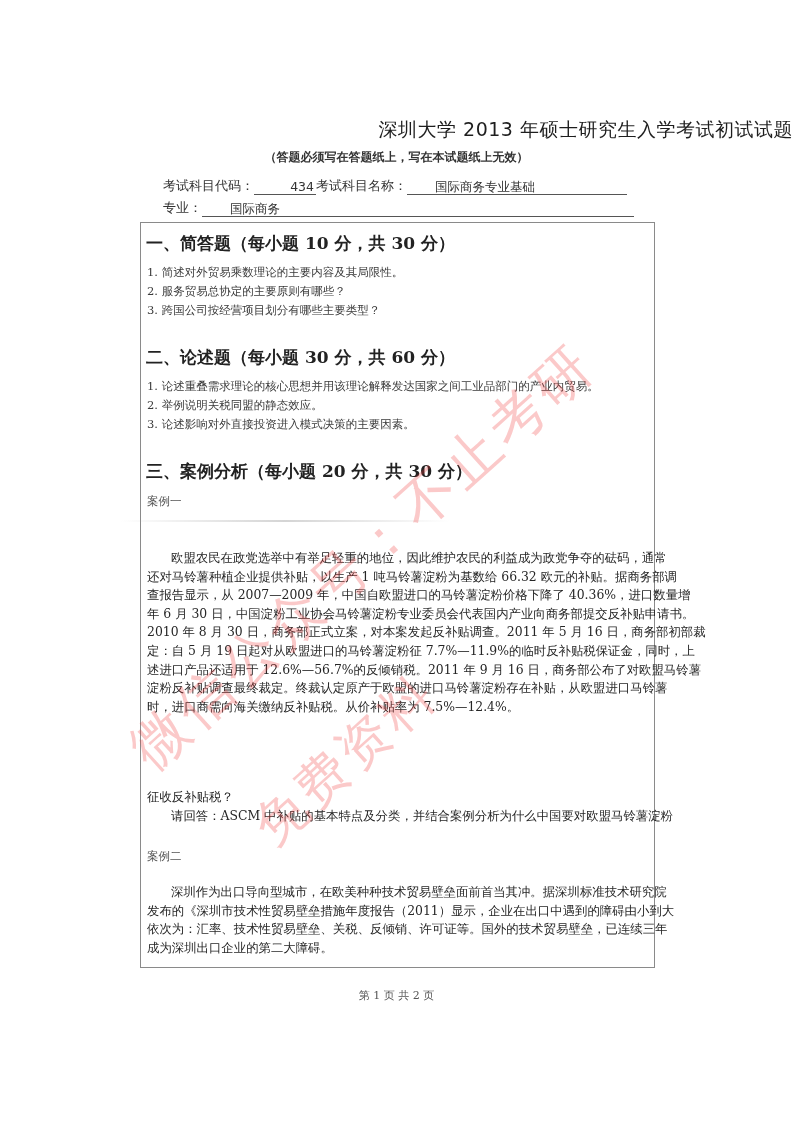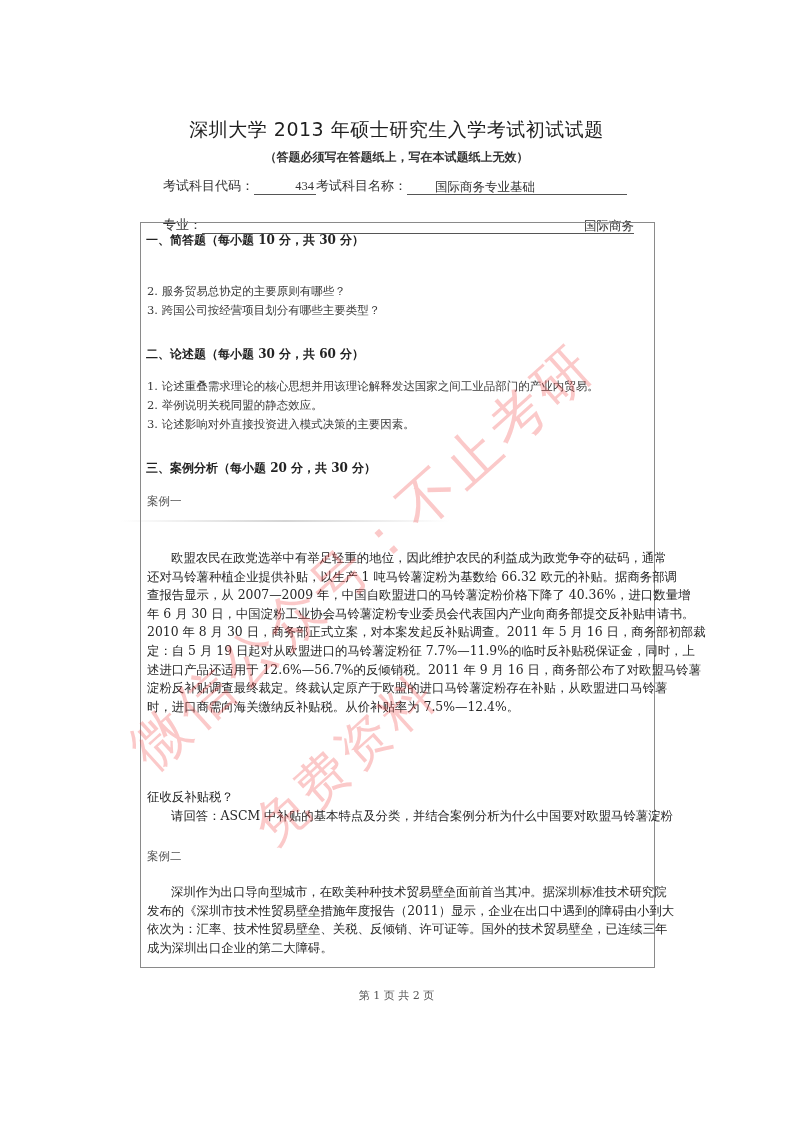--- a/index.html
+++ b/index.html
@@ -8,54 +8,54 @@
       background: #ffffff;
       position: relative;
       overflow: hidden;
       font-family: "DejaVu Serif", "Liberation Serif", serif;
       color: #2a2a2a;
     }
     .page { position: absolute; left: 0; top: 0; width: 793px; height: 1122px; }
 
     .title {
       position: absolute; left: 0; width: 793px; top: 117px;
-      text-align: center;
+      text-align: right;
       font-family: "DejaVu Sans", "Liberation Sans", sans-serif;
       font-size: 19px; color: #1e1e1e; letter-spacing: 0.5px;
     }
     .subtitle {
       position: absolute; left: 0; width: 793px; top: 149px;
       text-align: center; font-size: 12px; color: #333;
       font-weight: bold;
     }
     .meta-row {
       position: absolute; left: 163px; font-size: 13px; color: #333;
       font-family: "DejaVu Sans", "Liberation Sans", sans-serif;
       white-space: nowrap;
     }
-    .meta-row.r1 { top: 177px; font-family: Liberation Serif, serif; }
-    .meta-row.r2 { top: 216px; text-align: right; }
+    .meta-row.r1 { top: 177px; }
+    .meta-row.r2 { top: 199px; }
     .meta-row .label { display: inline-block; }
     .uline {
       display: inline-block; border-bottom: 1px solid #555;
       height: 16px; vertical-align: bottom; font-size: 12.5px;
       padding-left: 4px; box-sizing: border-box;
     }
     .u-code { width: 62px; text-align: right; padding-right: 2px; }
     .u-name { width: 220px; padding-left: 28px; }
     .u-major { width: 432px; padding-left: 28px; }
 
     .box {
       position: absolute; left: 140px; top: 222px;
       width: 515px; height: 746px;
       border: 1.5px solid #8a8a8a; box-sizing: border-box;
     }
 
     .sec-head {
-      position: absolute; left: 146px; font-size: 12px; font-weight: bold; color: #222;
+      position: absolute; left: 146px; font-size: 17px; font-weight: bold; color: #222;
       white-space: nowrap;
     }
     .q { position: absolute; left: 147px; font-size: 11.5px; color: #3a3a3a; white-space: nowrap; }
     .caselabel { position: absolute; left: 147px; font-size: 11.5px; color: #555; }
 
     .para {
       position: absolute; left: 147px; width: 500px;
       font-size: 12.4px; line-height: 18.6px; color: #262626;
       text-align: justify;
     }
@@ -92,20 +92,21 @@
   <div class="meta-row r1">
     <span class="label">考试科目代码：</span><span class="uline u-code">434</span><span class="label">考试科目名称：</span><span class="uline u-name">国际商务专业基础</span>
   </div>
   <div class="meta-row r2">
     <span class="label">专业：</span><span class="uline u-major">国际商务</span>
   </div>
 
   <div class="box"></div>
 
   <div class="sec-head" style="top:232px;">一、简答题（每小题 10 分，共 30 分）</div>
+  <div class="q" style="top:265px;">1. 简述对外贸易乘数理论的主要内容及其局限性。</div>
   <div class="q" style="top:284px;">2. 服务贸易总协定的主要原则有哪些？</div>
   <div class="q" style="top:303px;">3. 跨国公司按经营项目划分有哪些主要类型？</div>
 
   <div class="sec-head" style="top:346px;">二、论述题（每小题 30 分，共 60 分）</div>
   <div class="q" style="top:379px;">1. 论述重叠需求理论的核心思想并用该理论解释发达国家之间工业品部门的产业内贸易。</div>
   <div class="q" style="top:398px;">2. 举例说明关税同盟的静态效应。</div>
   <div class="q" style="top:417px;">3. 论述影响对外直接投资进入模式决策的主要因素。</div>
 
   <div class="sec-head" style="top:460px;">三、案例分析（每小题 20 分，共 30 分）</div>
   <div class="caselabel" style="top:494px;">案例一</div>

